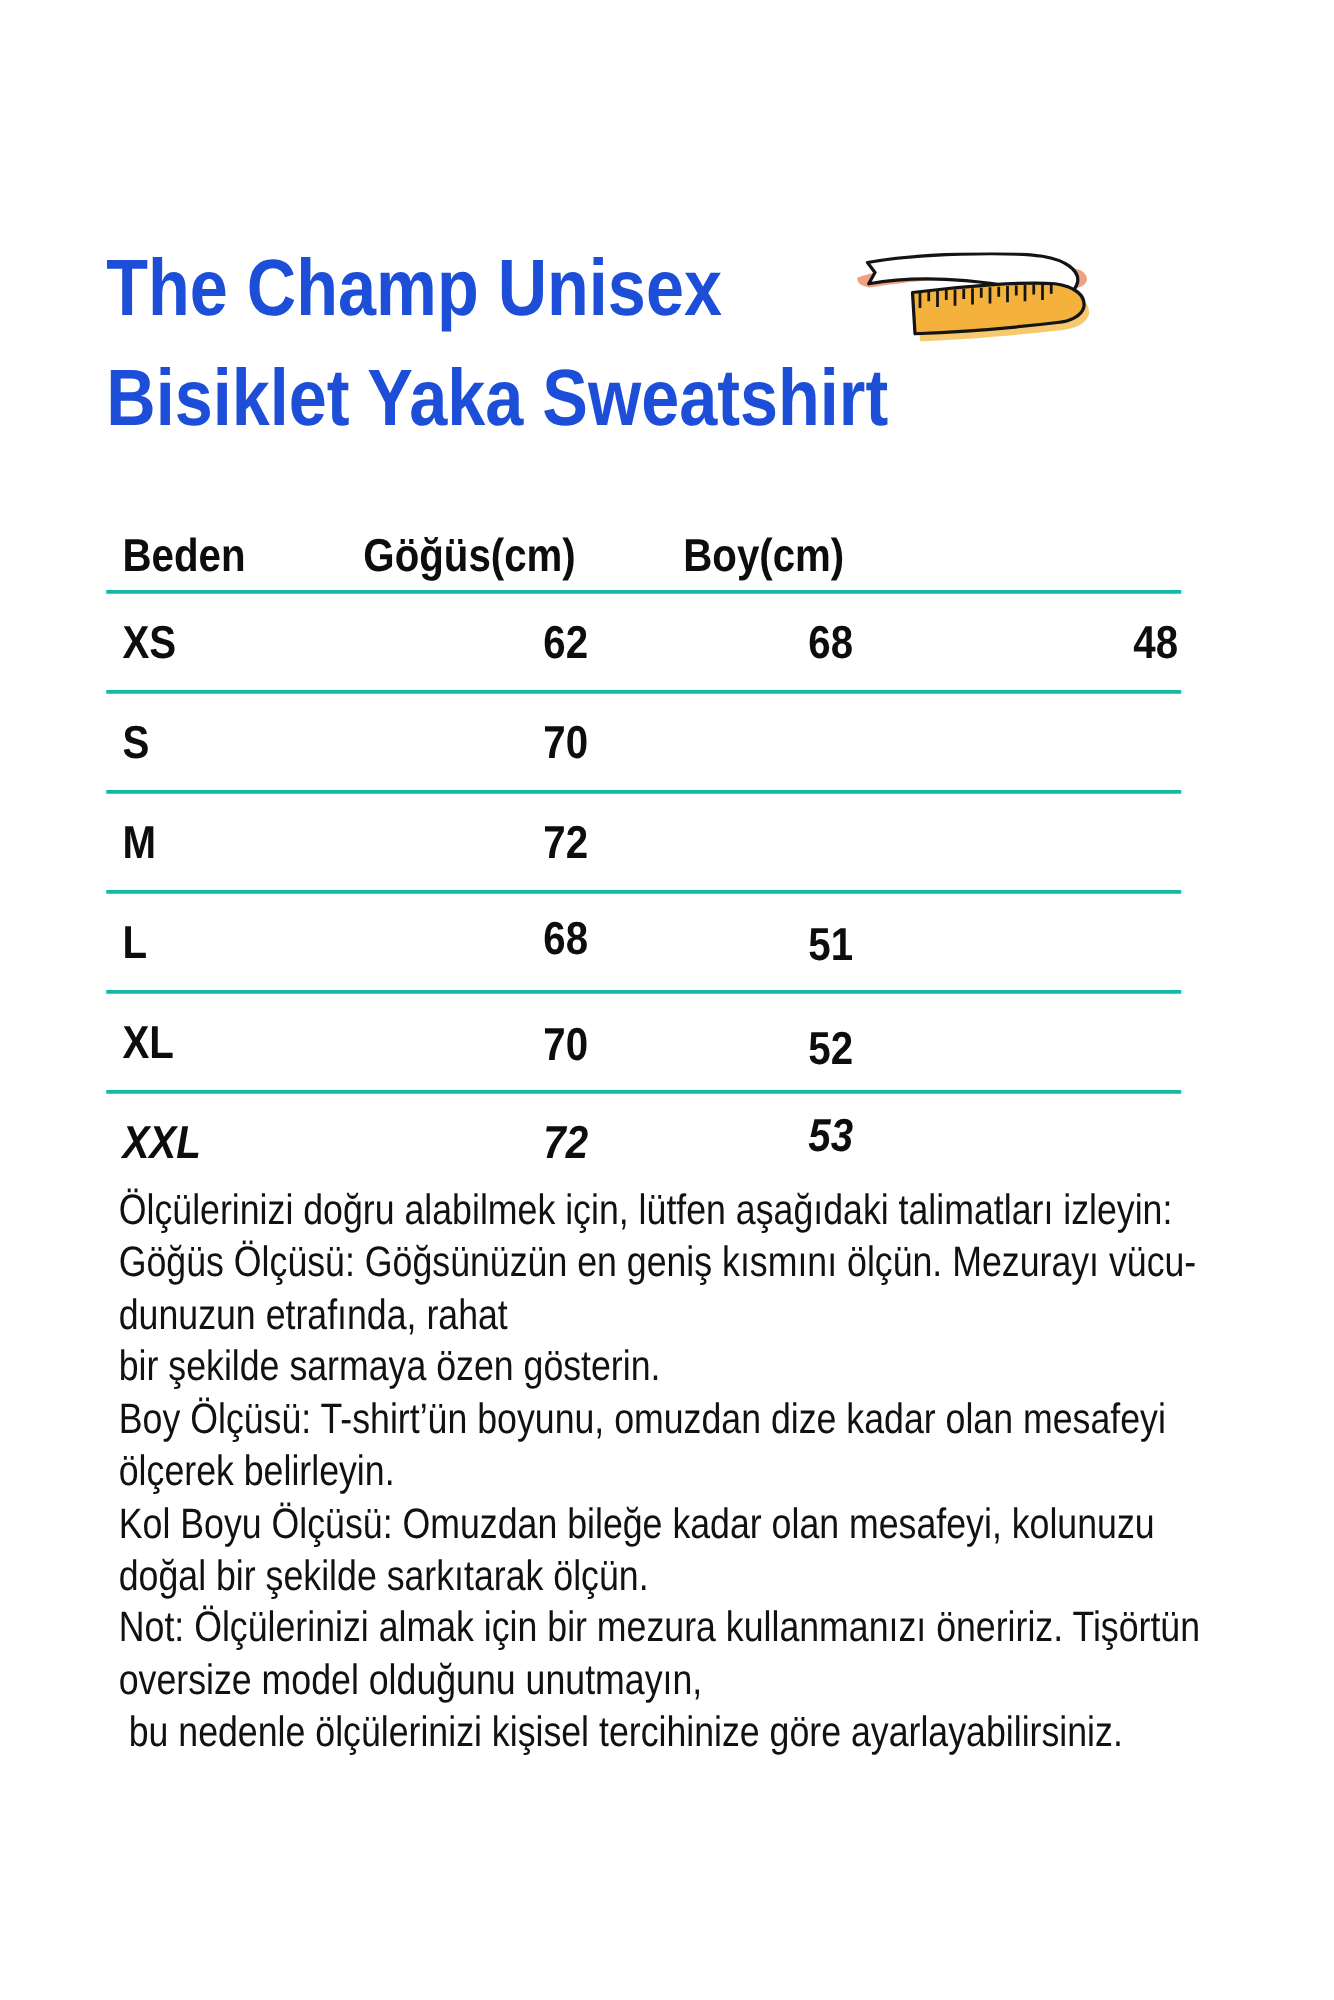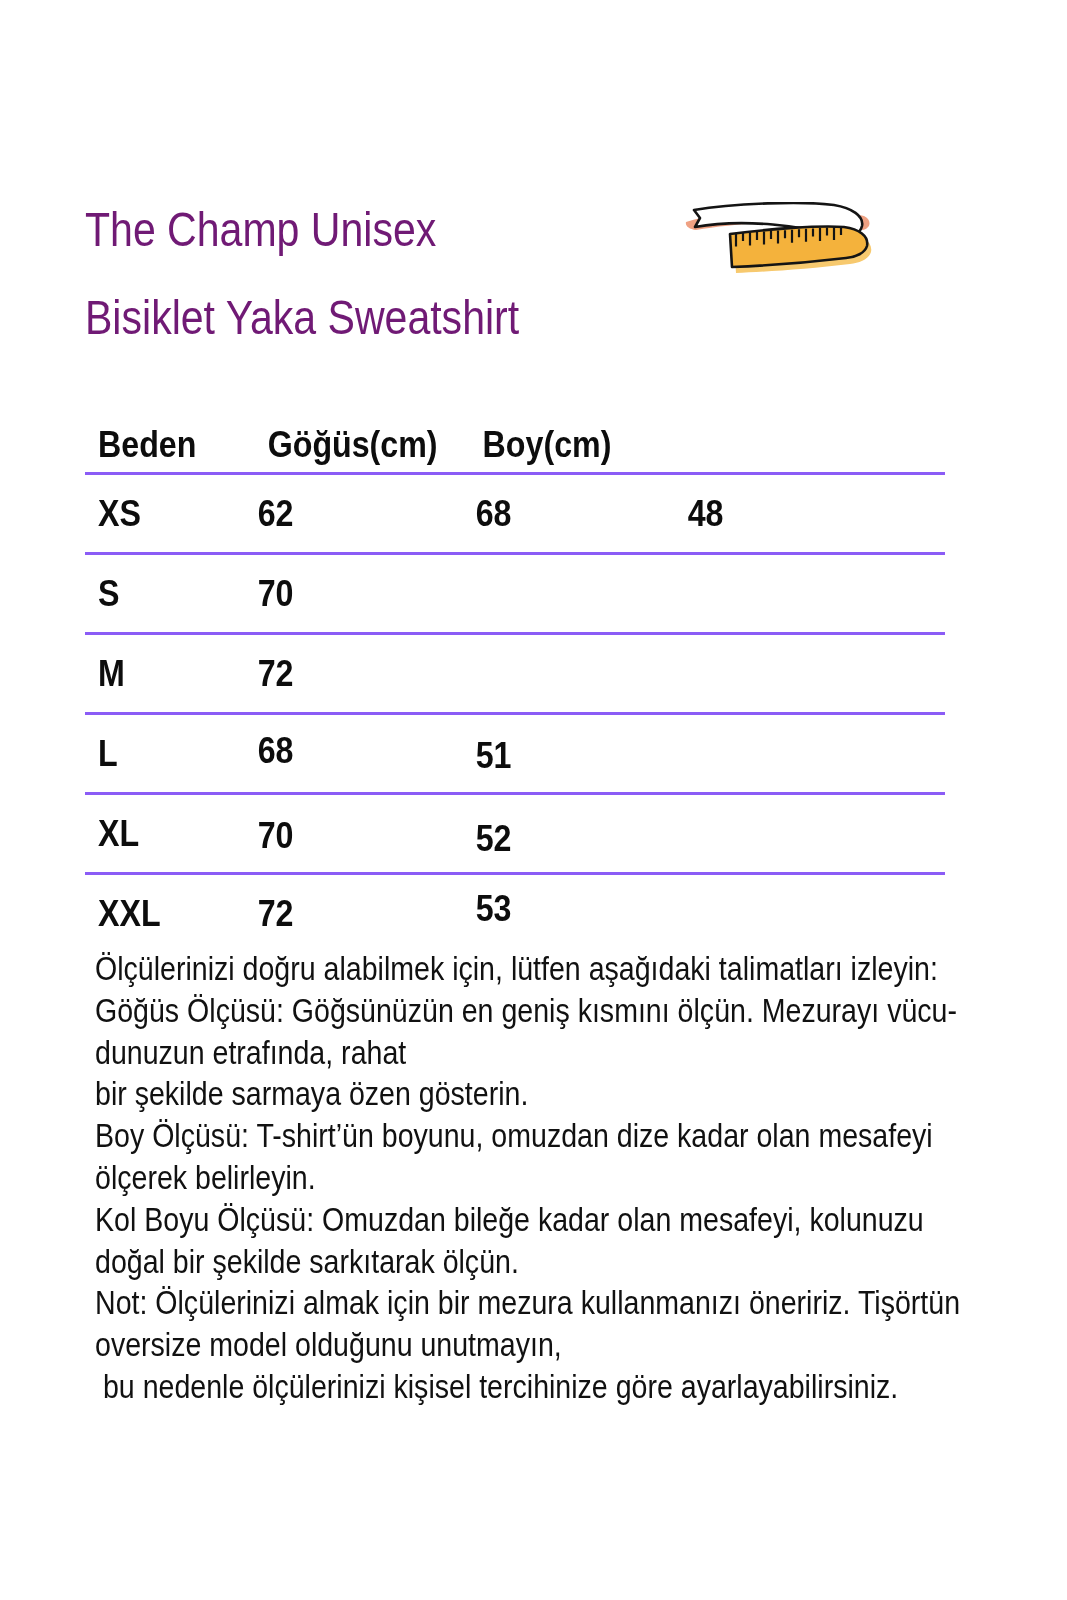--- a/index.html
+++ b/index.html
@@ -11,24 +11,24 @@
     color: #0a0a0a;
     font-family: "Liberation Sans", sans-serif;
     overflow: hidden;
   }
 
   
   .title-block {
     position: absolute;
     left: 85px;
     top: 186px;
-    font-size: 48px;
-    font-weight: 400;
+    font-size: 64px;
+    font-weight: 700;
     line-height: 88px;
-    color: #701a75;
+    color: #1d4ed8;
   }
   .title-line {
     white-space: pre;
     transform: scaleX(0.855);
     transform-origin: left center;
   }
 
   
   .tape-icon {
     position: absolute;
@@ -44,26 +44,26 @@
     position: absolute;
     left: 85px;
     top: 418px;
     width: 860px;
   }
   .t-row {
     display: grid;
     grid-template-columns: 170px 218px 212px 260px;
     align-items: center;
     height: 77px;
-    border-bottom: 3px solid #8b5cf6;
+    border-bottom: 3px solid #14b8a6;
   }
   .t-row.t-head { height: 54px; }
-  .t-row:last-child { border-bottom: none; }
+  .t-row:last-child { border-bottom: none; font-style: italic; }
   .cell {
-    text-align: left;
+    text-align: right;
     font-weight: 700;
     font-size: 37px;
     color: #0d0d0d;
   }
   .cell.c1 { text-align: left; padding-left: 13px; }
   .tx {
     display: inline-block;
     white-space: pre;
     transform: scaleX(0.87);
     transform-origin: center center;

